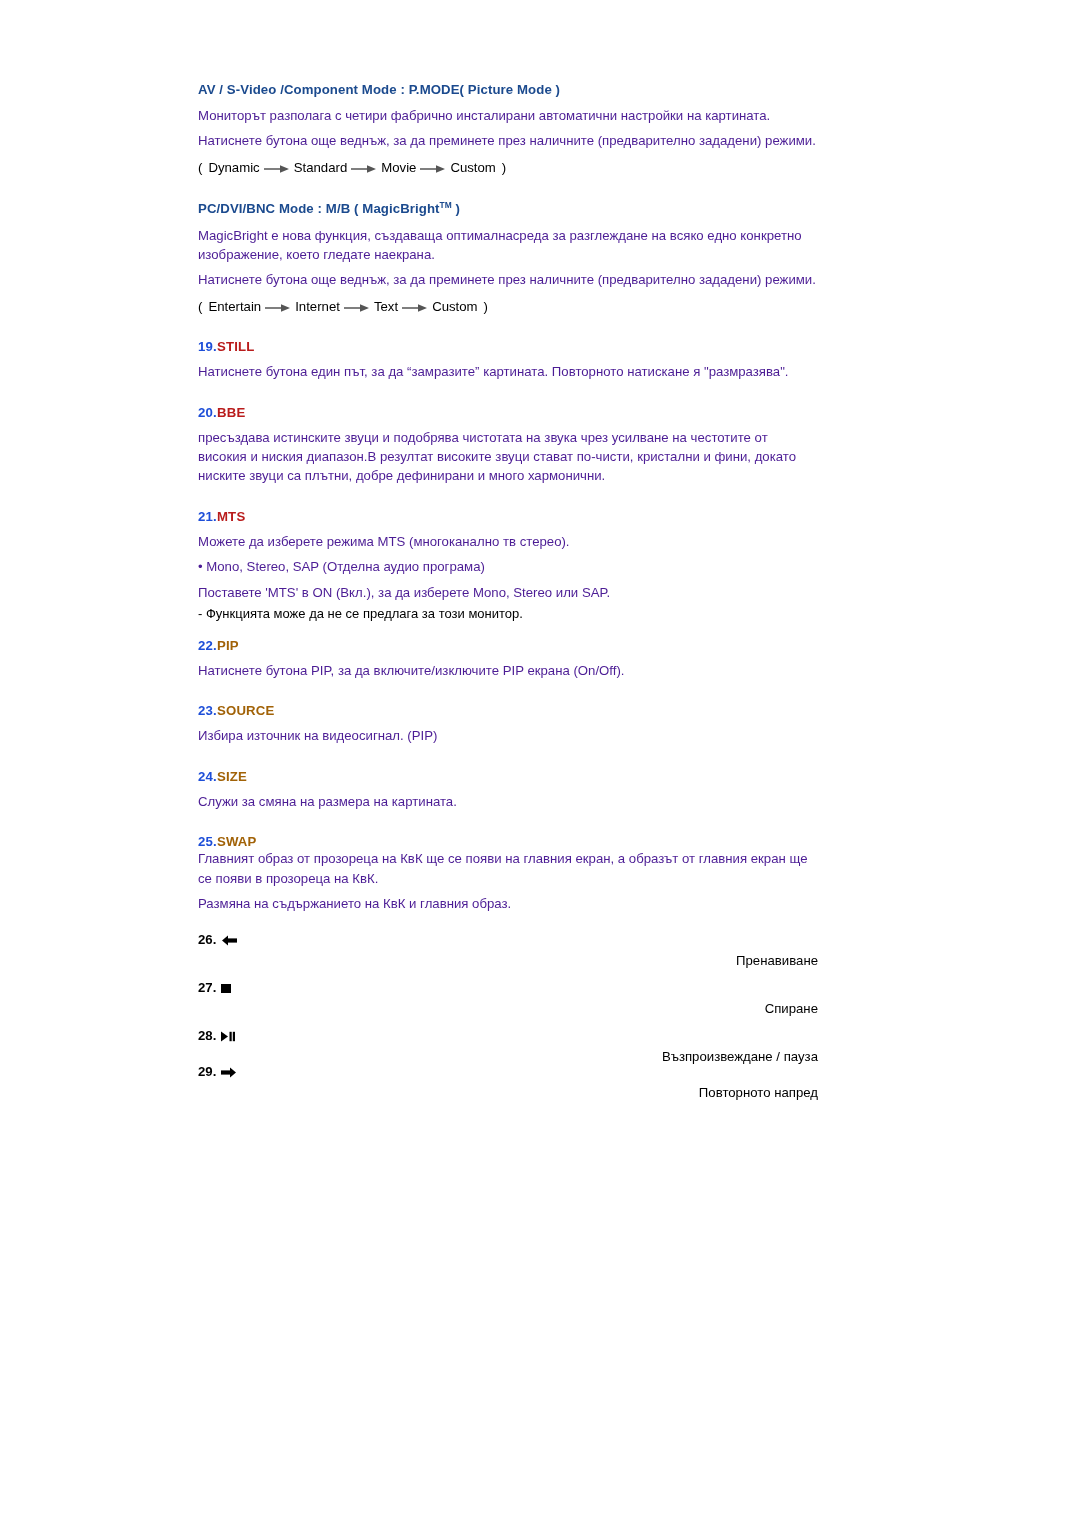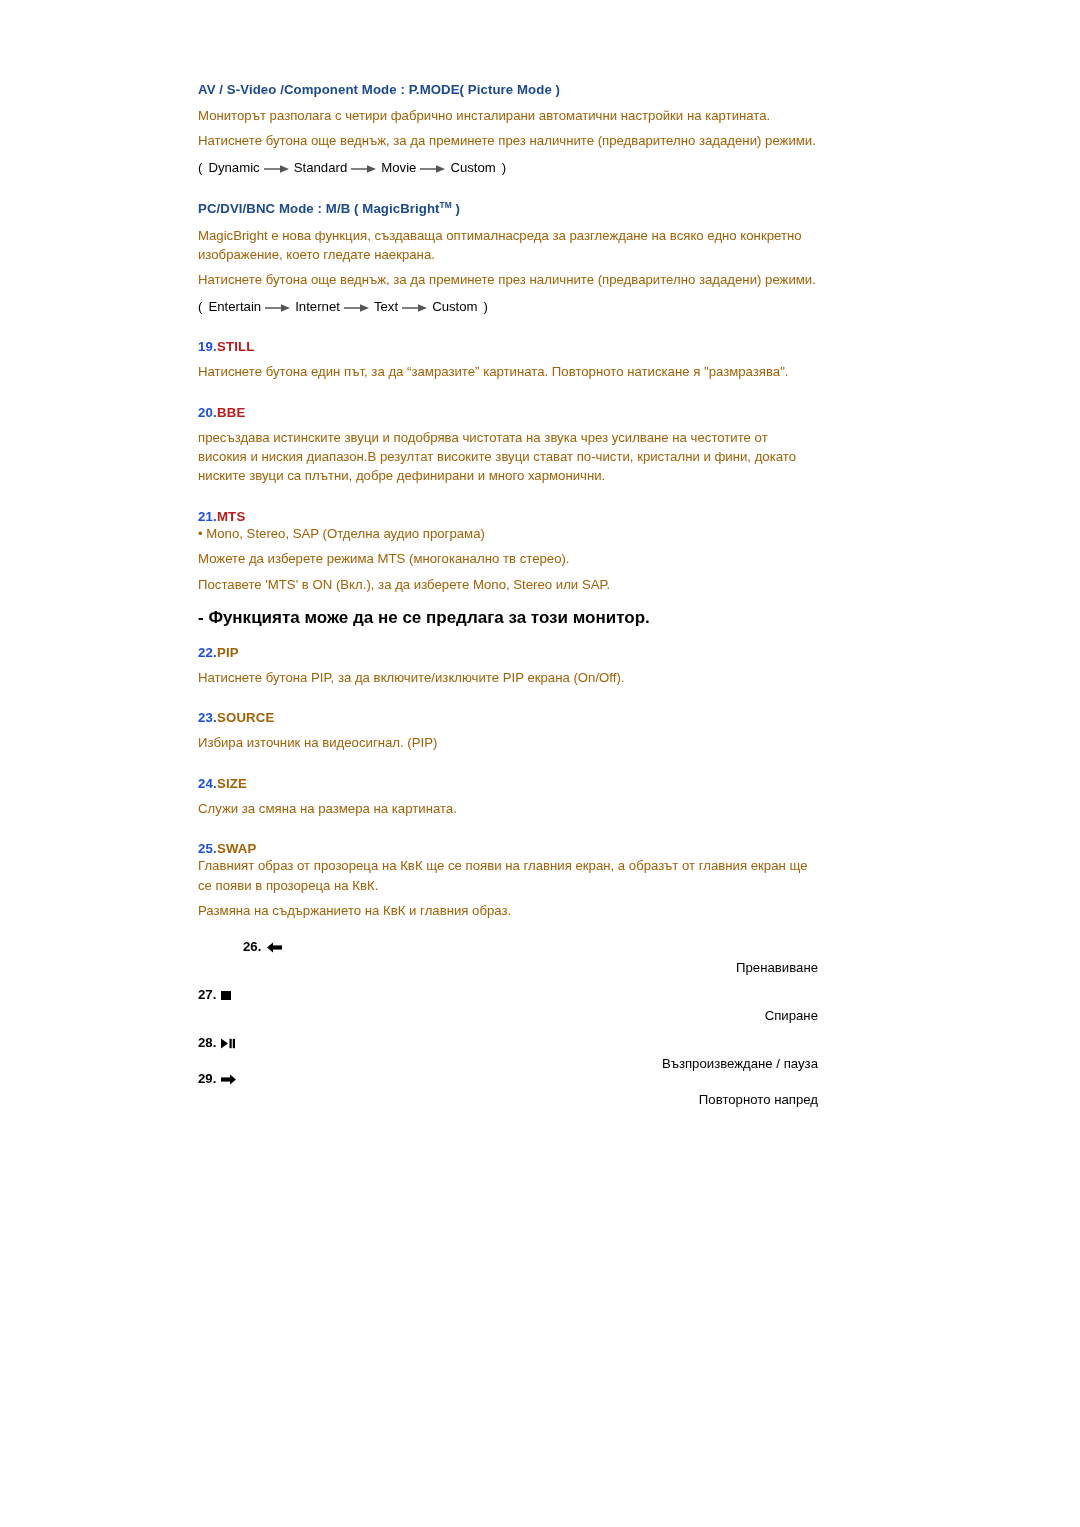--- a/index.html
+++ b/index.html
@@ -30,21 +30,21 @@
   .sec-head {
     font-size: 13.2px;
     font-weight: bold;
     color: #1b4a8e;
     margin: 0 0 9px 0;
     letter-spacing: 0.1px;
   }
   .para {
     font-size: 13.2px;
     line-height: 19.4px;
-    color: #a16207;
+    color: #4c1d95;
     margin: 0 0 0 0;
   }
   .para + .para {
     margin-top: 6px;
   }
   .flow {
     font-size: 13.2px;
     line-height: 19.4px;
     margin-top: 7px;
     display: flex;
@@ -72,23 +72,23 @@
   .num-head .num { color: #1d4ed8; margin-top: 46px; }
   .num-head .lbl-dark { color: #b91c1c; }
   .num-head .lbl-green { color: #a16207; }
 
   .gap-before-head { margin-top: 23px; }
   .gap-small { margin-top: 17px; }
 
   .after-head { margin-top: 8px; }
 
   .bold-note {
-    font-size: 17px;
-    font-weight: bold;
-    margin-top: 14px;
+    font-size: 13px;
+    font-weight: normal;
+    margin-top: 4px;
   }
 
   .sup {
     font-size: 8.4px;
     vertical-align: super;
     letter-spacing: 0;
   }
 
   .icon-row {
     display: flex;
@@ -103,21 +103,21 @@
     display: inline-flex;
     align-items: center;
     position: relative;
     top: 1px;
   }
   .cap-text {
     font-size: 13.2px;
     margin-top: 6px;
     text-align: right;
   }
-  .blk-gap { margin-top: 18px; margin-left: 45px; }
+  .blk-gap { margin-top: 18px; }
 </style>
 </head>
 <body>
 
 <div class="page">
   <div class="content">
 
     <div>
       <div class="sec-head">AV / S-Video /Component Mode : P.MODE( Picture Mode )</div>
       <p class="para">Мониторът разполага с четири фабрично инсталирани автоматични настройки на картината.</p>
@@ -181,22 +181,22 @@
       <p class="para after-head">Натиснете бутона един път, за да “замразите” картината. Повторното натискане я "размразява".</p>
     </div>
 
     <div class="gap-before-head">
       <div class="num-head"><span class="num">20.</span><span class="lbl-dark">BBE</span></div>
       <p class="para after-head">пресъздава истинските звуци и подобрява чистотата на звука чрез усилване на честотите от високия и ниския диапазон.В резултат високите звуци стават по-чисти, кристални и фини, докато ниските звуци са плътни, добре дефинирани и много хармонични.</p>
     </div>
 
     <div class="gap-before-head">
       <div class="num-head"><span class="num">21.</span><span class="lbl-dark">MTS</span></div>
+      <p class="para after-head">Можете да изберете режима MTS (многоканално тв стерео).</p>
       <p class="para">• Mono, Stereo, SAP (Отделна аудио програма)</p>
-      <p class="para after-head">Можете да изберете режима MTS (многоканално тв стерео).</p>
       <p class="para">Поставете 'MTS' в ON (Вкл.), за да изберете Mono, Stereo или SAP.</p>
       <div class="bold-note">- Функцията може да не се предлага за този монитор.</div>
     </div>
 
     <div class="gap-small">
       <div class="num-head"><span class="num">22.</span><span class="lbl-green">PIP</span></div>
       <p class="para after-head">Натиснете бутона PIP, за да включите/изключите PIP екрана (On/Off).</p>
     </div>
 
     <div class="gap-before-head">

